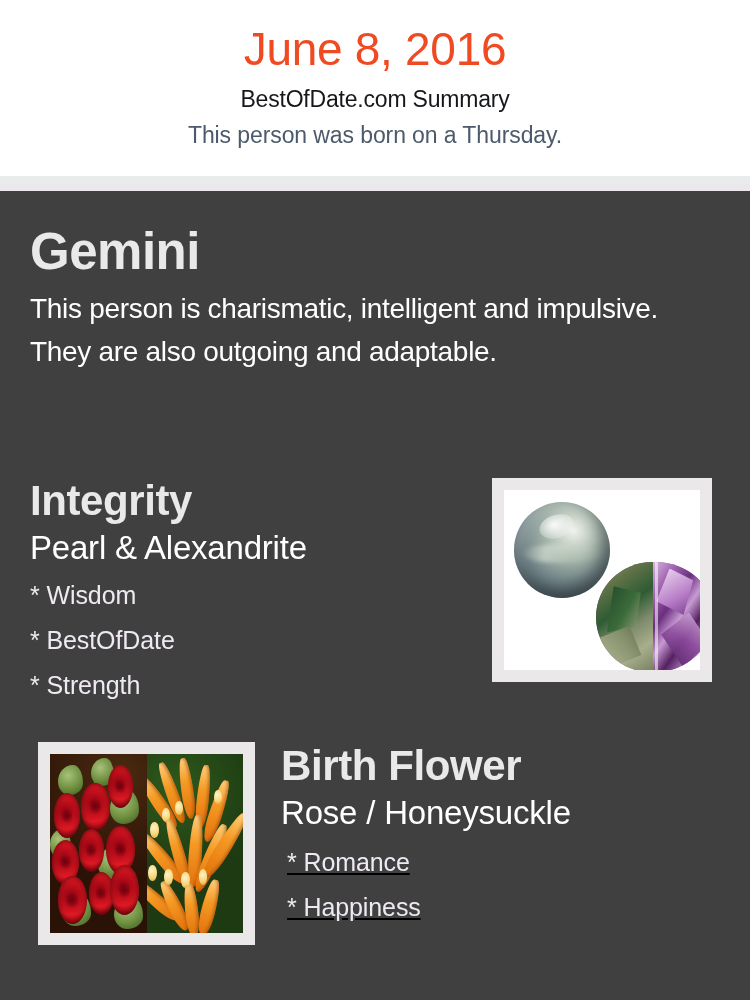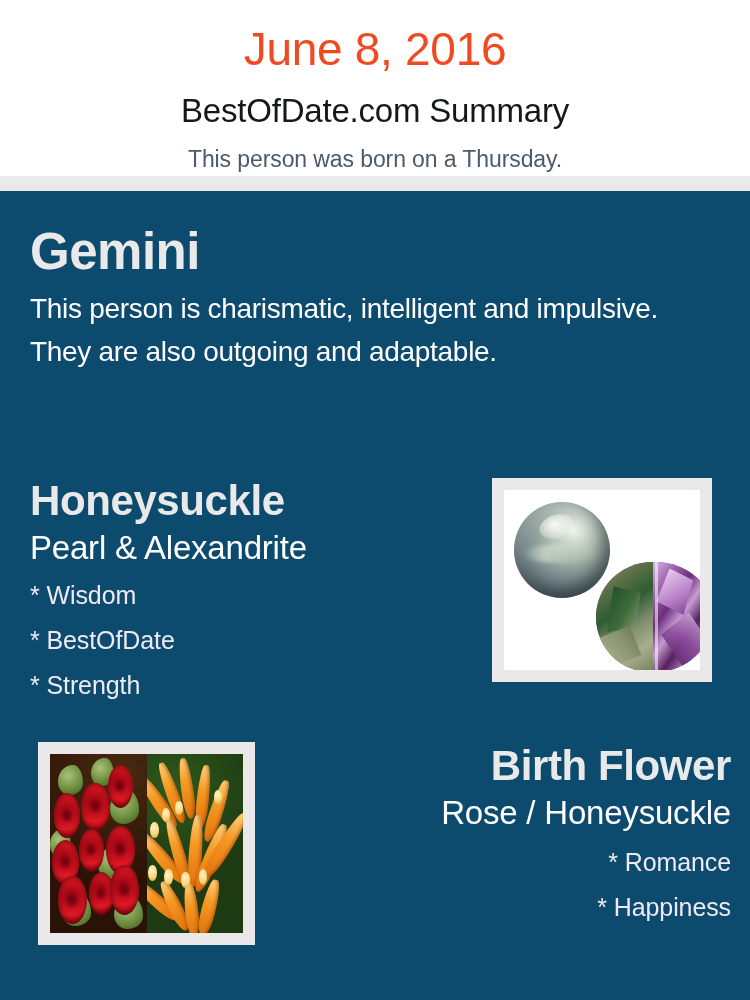--- a/index.html
+++ b/index.html
@@ -32,23 +32,23 @@
   .header-date {
     margin: 0;
     padding-top: 21px;
     font-size: 46px;
     font-weight: normal;
     line-height: 56px;
     color: #F04A23;
     letter-spacing: -0.3px;
   }
   .header-site {
-    margin: 12px;
+    margin: 0;
     padding-top: 4px;
-    font-size: 33px;
+    font-size: 23px;
     font-weight: normal;
     line-height: 36px;
     color: #15171a;
     letter-spacing: -0.2px;
   }
   .header-born {
     margin: 0;
     padding-top: 3px;
     font-size: 23px;
     font-weight: normal;
@@ -71,21 +71,21 @@
     height: 7px;
     background: #ece7ea;
   }
 
   
   .body-panel {
     position: absolute;
     left: 0; top: 191px;
     width: 750px;
     height: 809px;
-    background: #0c4a6e;
+    background: #404040;
   }
 
   
   .sign-title {
     position: absolute;
     left: 30px; top: 32px;
     margin: 0;
     font-size: 51px;
     font-weight: bold;
     line-height: 58px;
@@ -141,24 +141,23 @@
     width: 440px;
   }
   .birthstone-text .sec-sub { padding-top: 2px; }
   .birthstone-text .sec-list { padding-top: 6px; }
 
   
   .flower-text {
     position: absolute;
     left: 281px; top: 550px;
     width: 450px;
-    text-align: right;
   }
   .flower-text .sec-sub { padding-top: 2px; }
-  .flower-text .sec-list { padding-top: 8px; }
+  .flower-text .sec-list { padding-top: 8px; text-decoration: underline; }
   .flower-text .sec-list li { padding-left: 6px; }
 
   
   .photo-frame {
     position: absolute;
     background: #ebe8ea;
     padding: 12px;
     box-sizing: border-box;
   }
   .photo-inner {
@@ -340,21 +339,21 @@
   </div>
   <div class="header-divider-light"></div>
   <div class="header-divider-pink"></div>
 
   <div class="body-panel">
 
     <h2 class="sign-title">Gemini</h2>
     <p class="sign-desc">This person is charismatic, intelligent and impulsive. They are also outgoing and adaptable.</p>
 
     <div class="birthstone-text">
-      <h3 class="sec-heading">Honeysuckle</h3>
+      <h3 class="sec-heading">Integrity</h3>
       <div class="sec-sub">Pearl &amp; Alexandrite</div>
       <ul class="sec-list">
         <li>* Wisdom</li>
         <li>* BestOfDate</li>
         <li>* Strength</li>
       </ul>
     </div>
 
     <div class="photo-frame stone-frame">
       <div class="photo-inner stone-inner">

